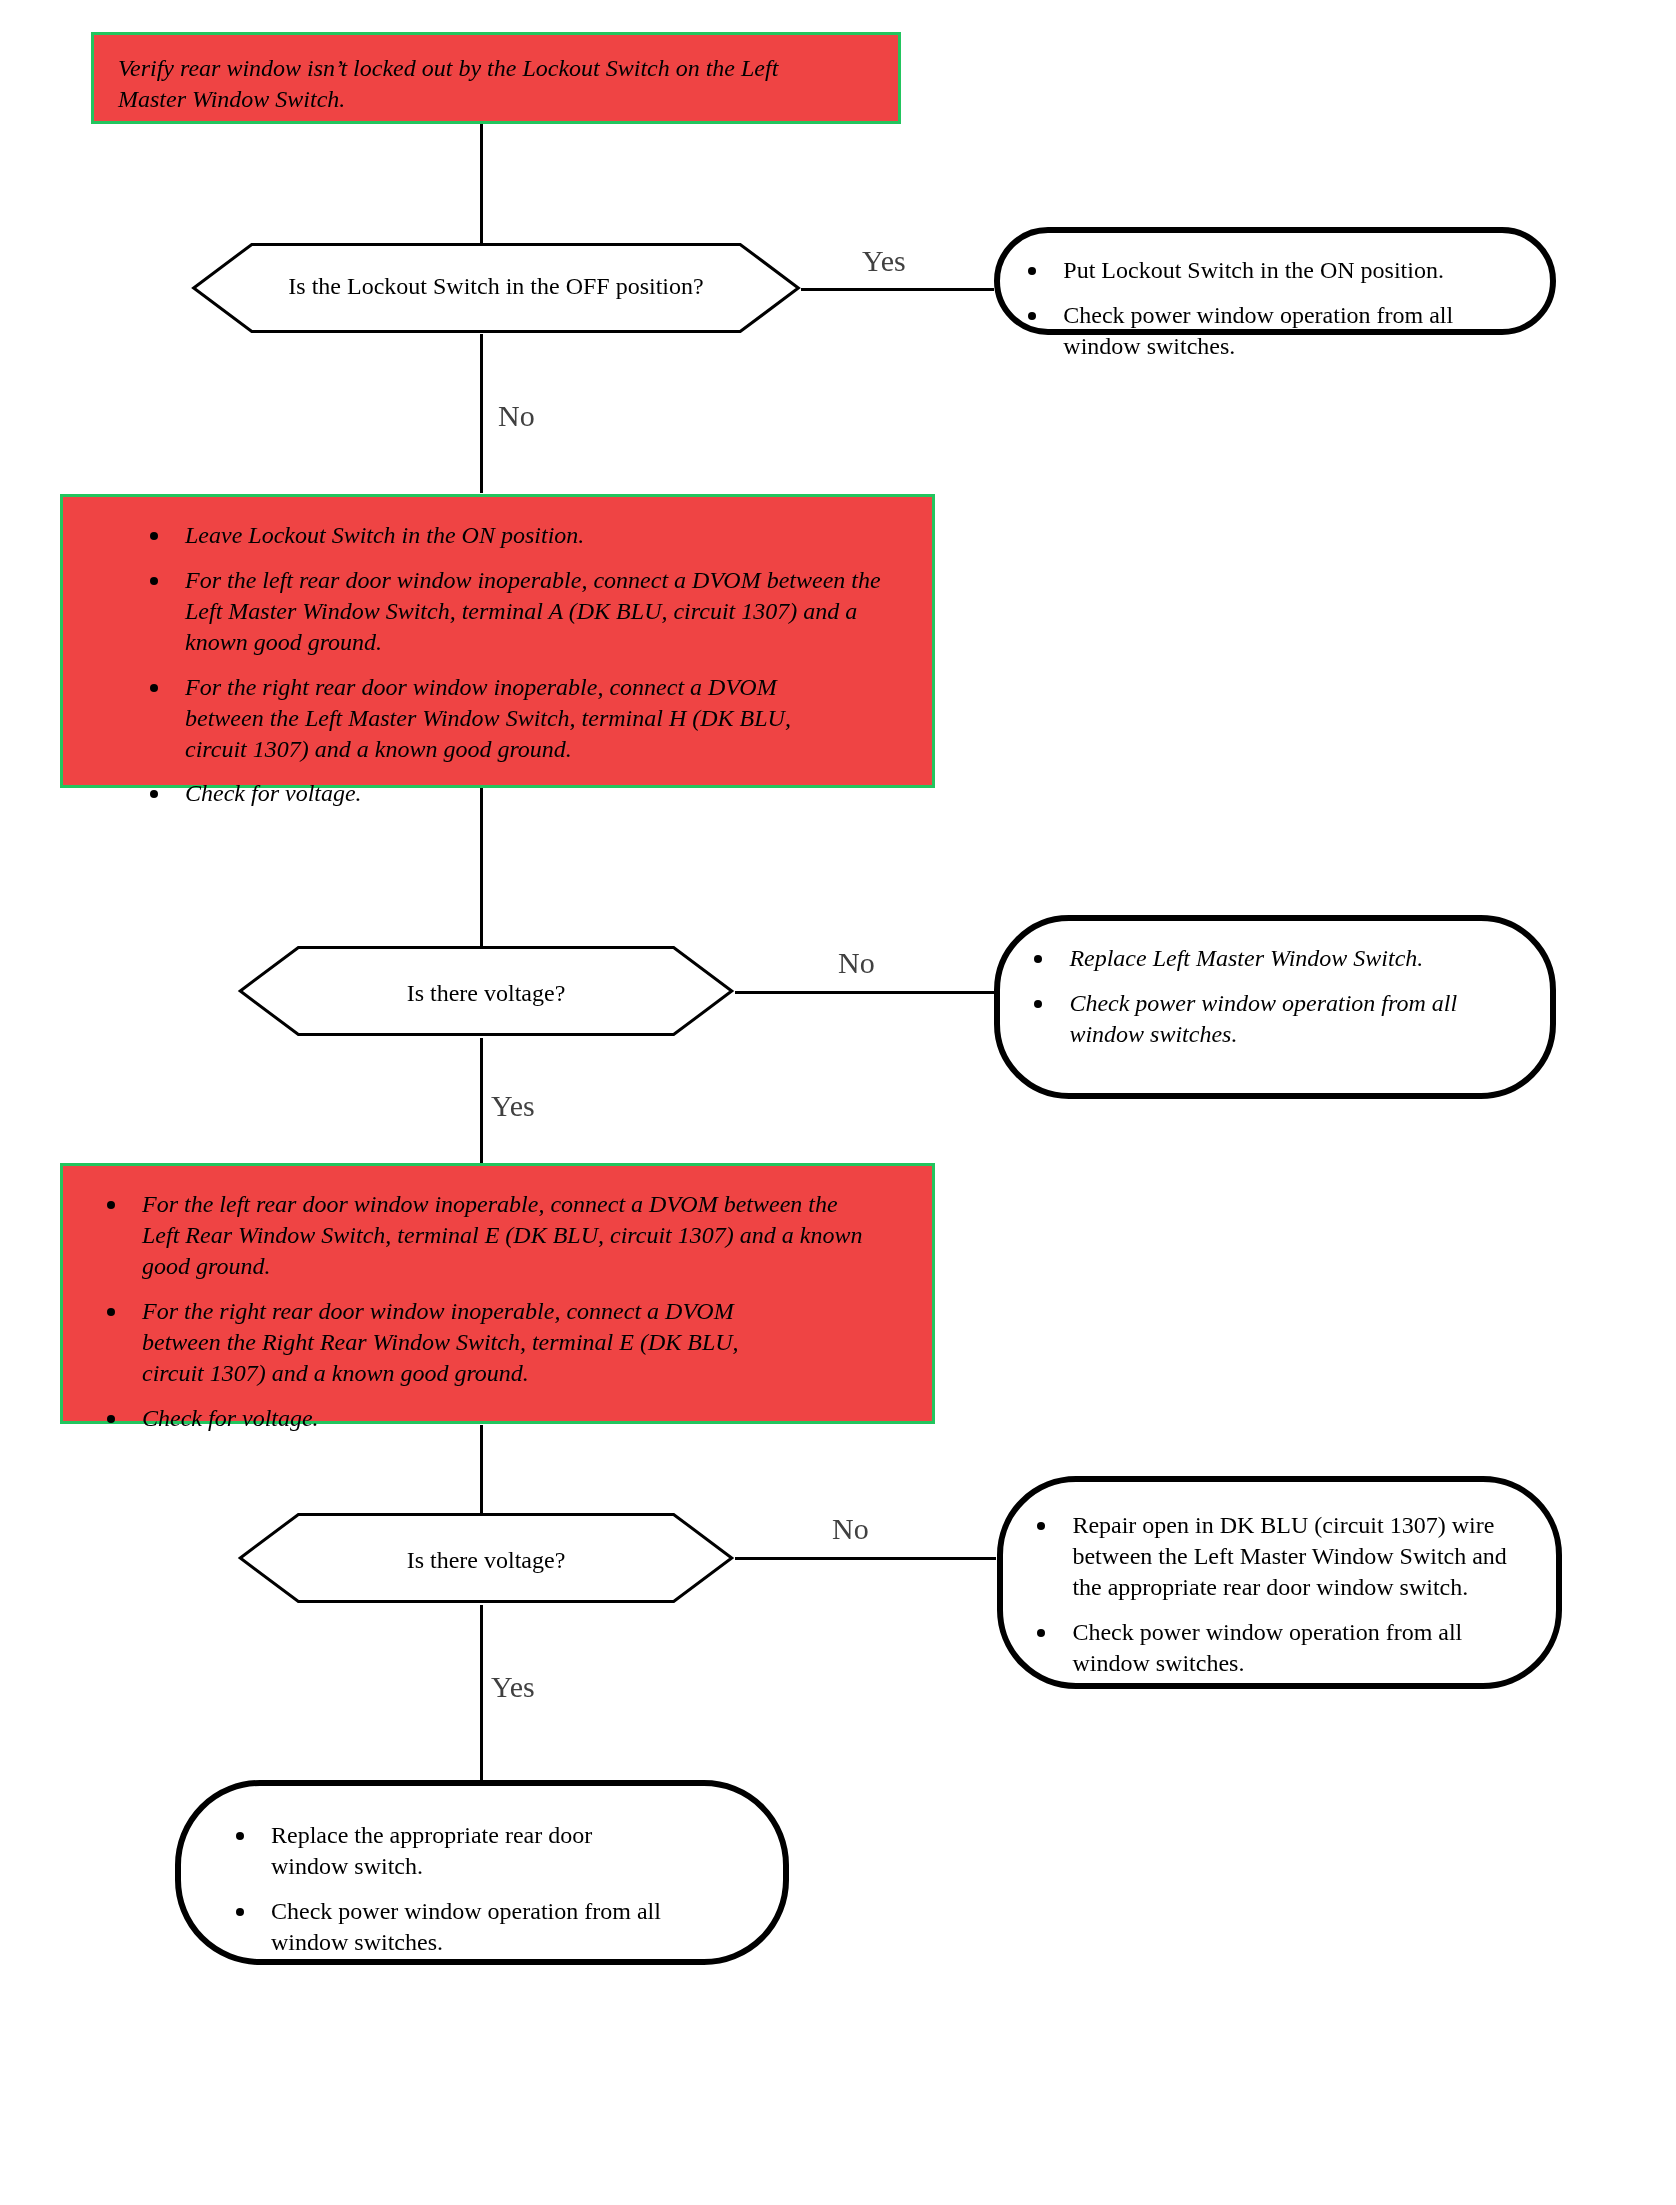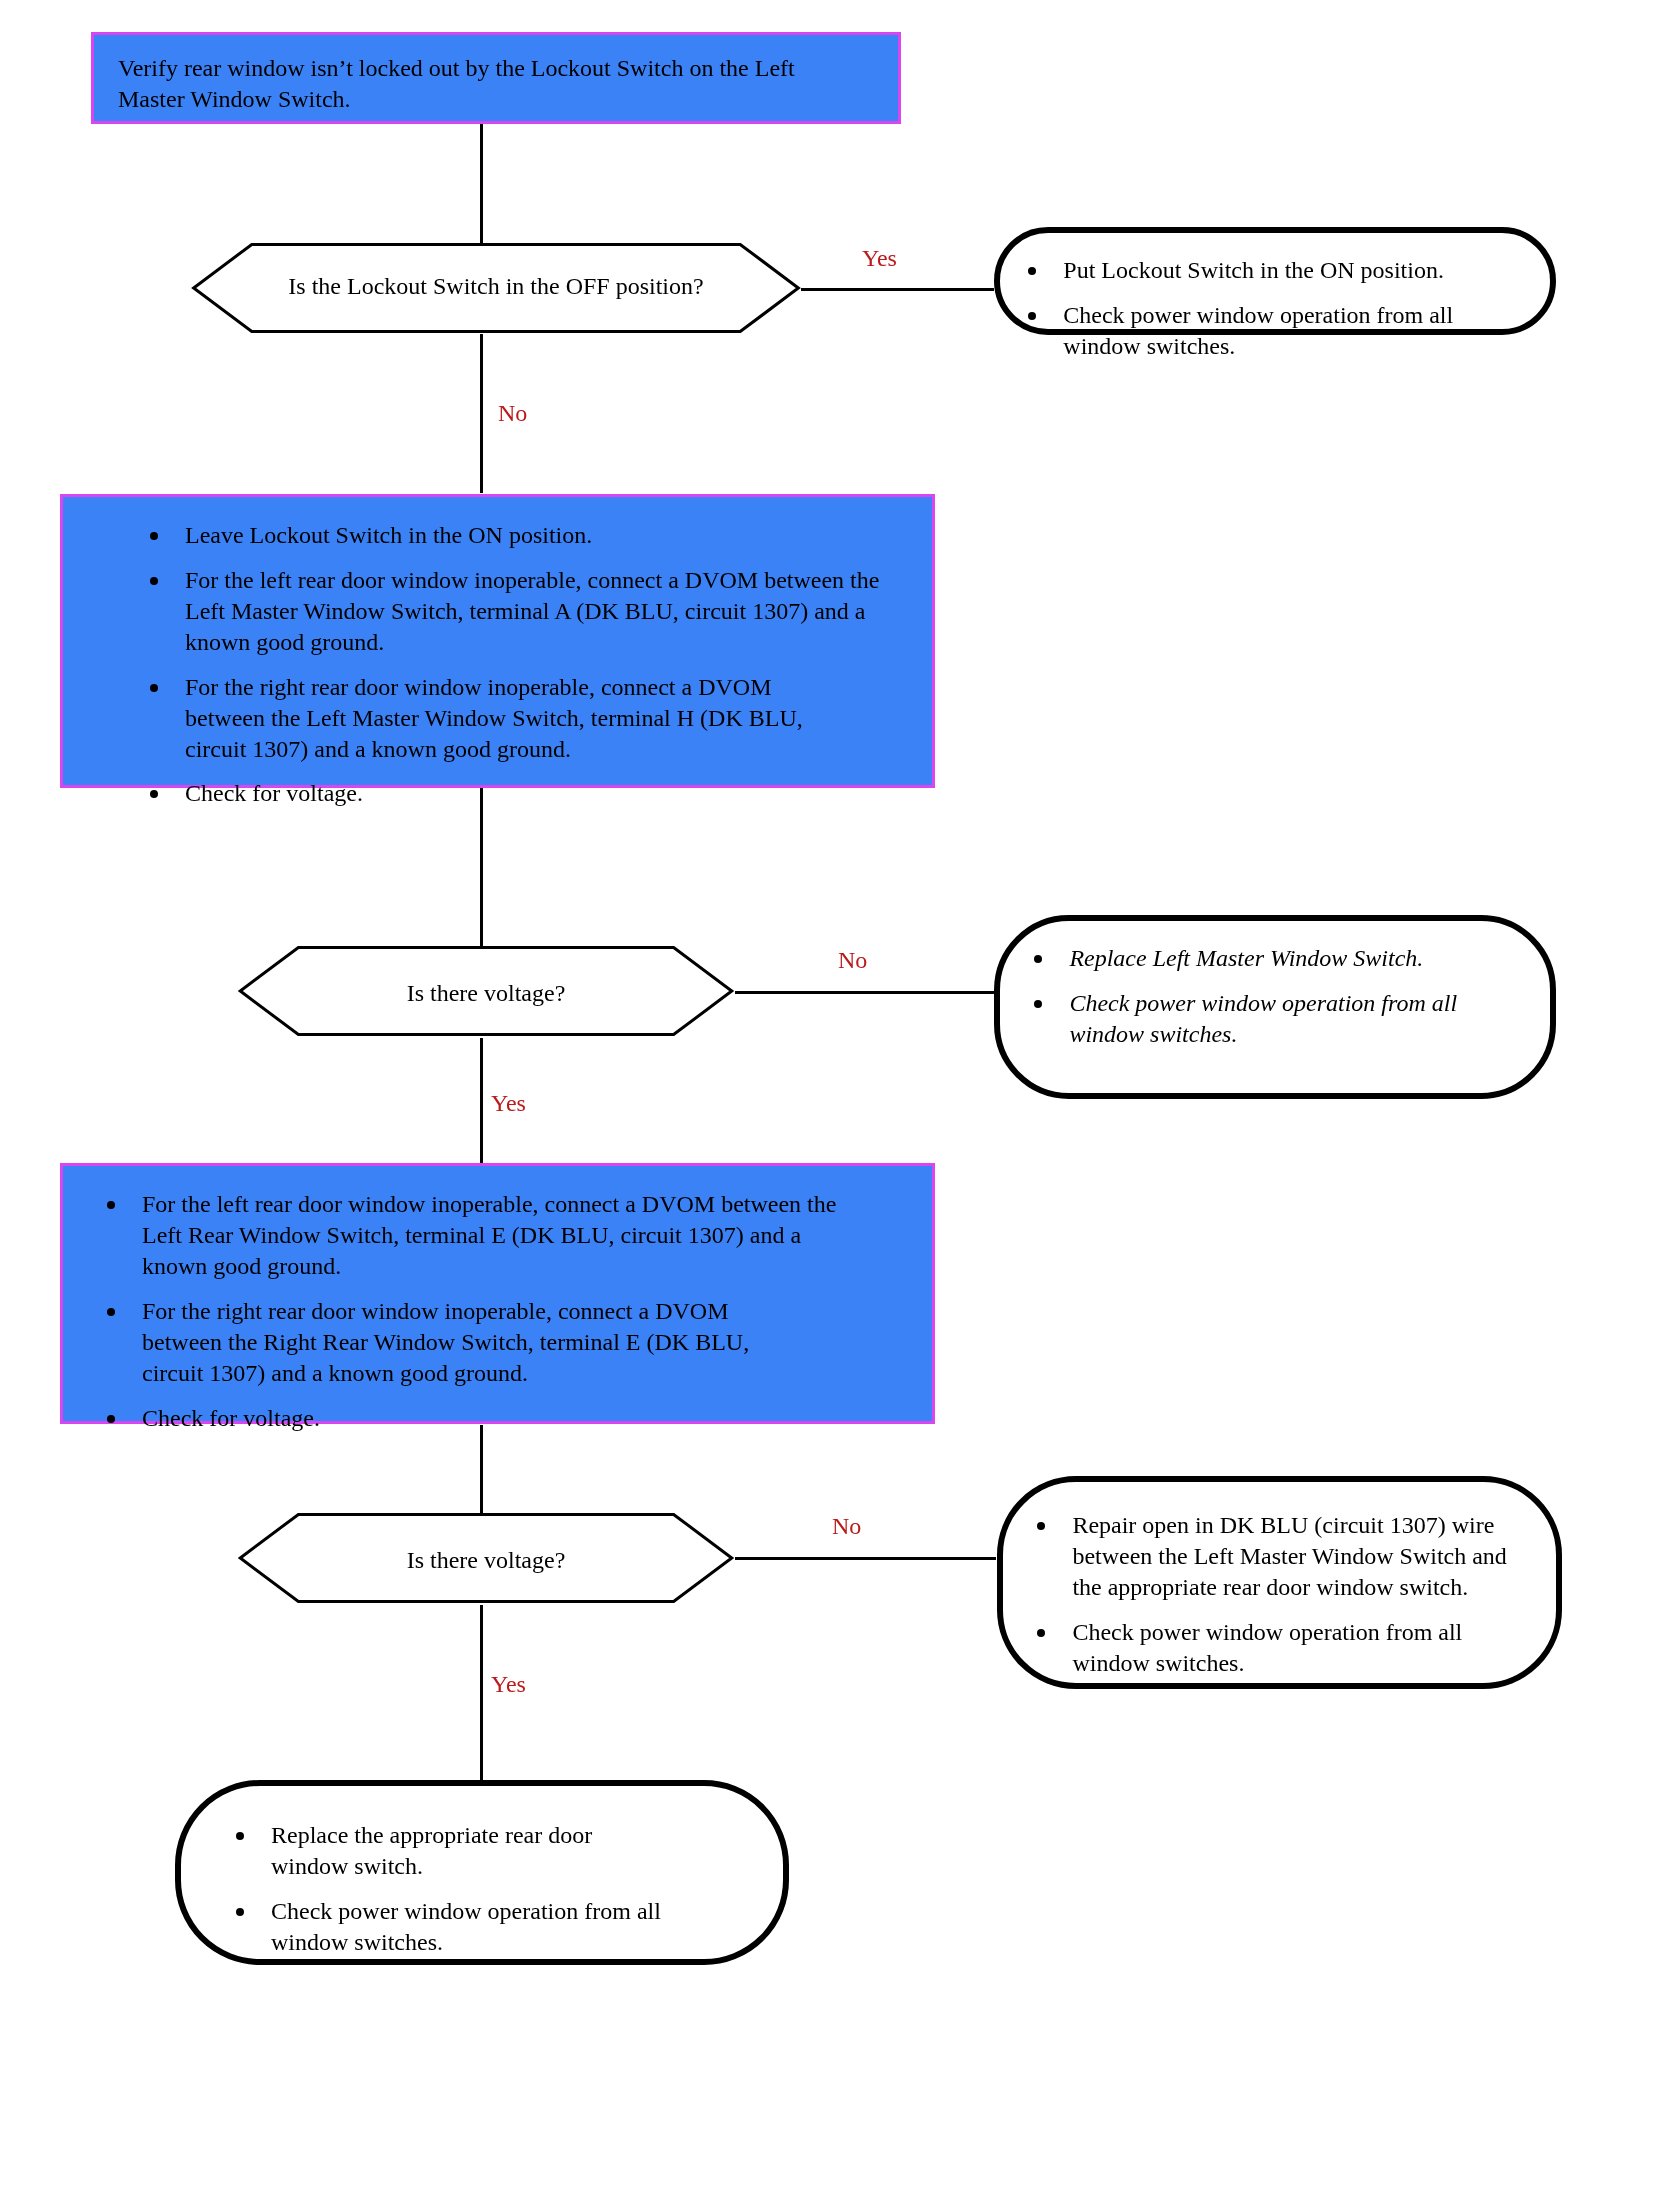--- a/index.html
+++ b/index.html
@@ -22,23 +22,24 @@
   .node-text {
     font-size: 24px;
     line-height: 1.30;
     color: #000;
   }
 
   
   .process-box {
     position: absolute;
     box-sizing: border-box;
-    border: 3px solid #d946ef;
-    background: #3b82f6;
+    border: 3px solid #22c55e;
+    background: #ef4444;
     z-index: 3;
+    font-style: italic;
   }
 
   
   .terminator {
     position: absolute;
     box-sizing: border-box;
     border: 6.7px solid #000;
     background: #fff;
     z-index: 3;
   }
@@ -94,23 +95,23 @@
     z-index: 1;
   }
   .conn-h {
     position: absolute;
     height: 3px;
     background: #000;
     z-index: 1;
   }
   .edge-label {
     position: absolute;
-    font-size: 24px;
+    font-size: 30px;
     line-height: 1;
-    color: #b91c1c;
+    color: #404040;
     z-index: 4;
     white-space: nowrap;
     text-align: right;
   }
 </style>
 </head>
 <body>
 
 <div id="page">
 

